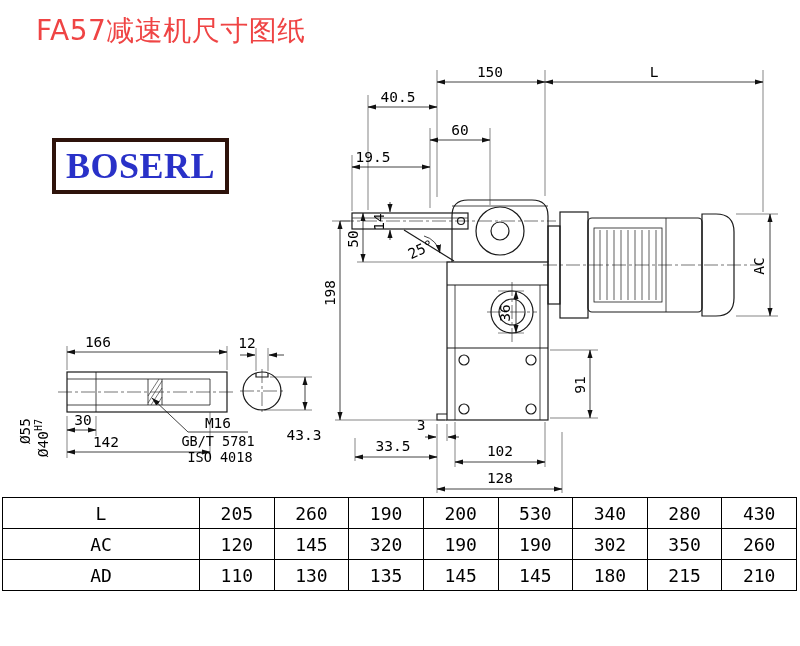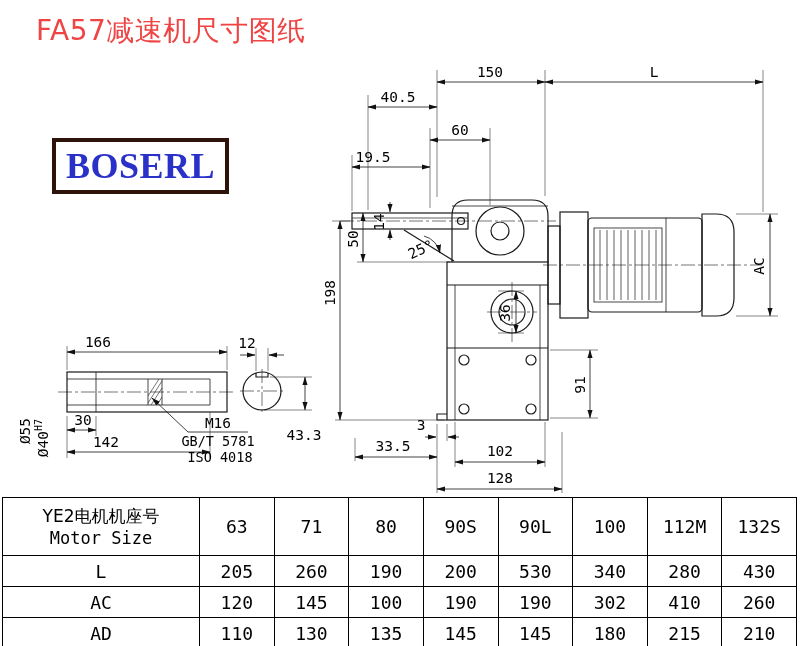--- a/index.html
+++ b/index.html
@@ -210,54 +210,40 @@
       <col>
       <col>
       <col>
       <col>
       <col>
       <col>
       <col>
       <col>
     </colgroup>
   <tbody>
-    <tr class="hdr">
-      <td>
-        <div class="hdr-cn">YE2电机机座号</div>
-        <div class="hdr-en">Motor Size</div>
-      </td>
-      <td>63</td>
-      <td>71</td>
-      <td>80</td>
-      <td>90S</td>
-      <td>90L</td>
-      <td>100</td>
-      <td>112M</td>
-      <td>132S</td>
-    </tr>
     <tr class="datarow">
       <td>L</td>
       <td>205</td>
       <td>260</td>
       <td>190</td>
       <td>200</td>
       <td>530</td>
       <td>340</td>
       <td>280</td>
       <td>430</td>
     </tr>
     <tr class="datarow">
       <td>AC</td>
       <td>120</td>
       <td>145</td>
-      <td>100</td>
+      <td>320</td>
       <td>190</td>
       <td>190</td>
       <td>302</td>
-      <td>410</td>
+      <td>350</td>
       <td>260</td>
     </tr>
     <tr class="datarow">
       <td>AD</td>
       <td>110</td>
       <td>130</td>
       <td>135</td>
       <td>145</td>
       <td>145</td>
       <td>180</td>

